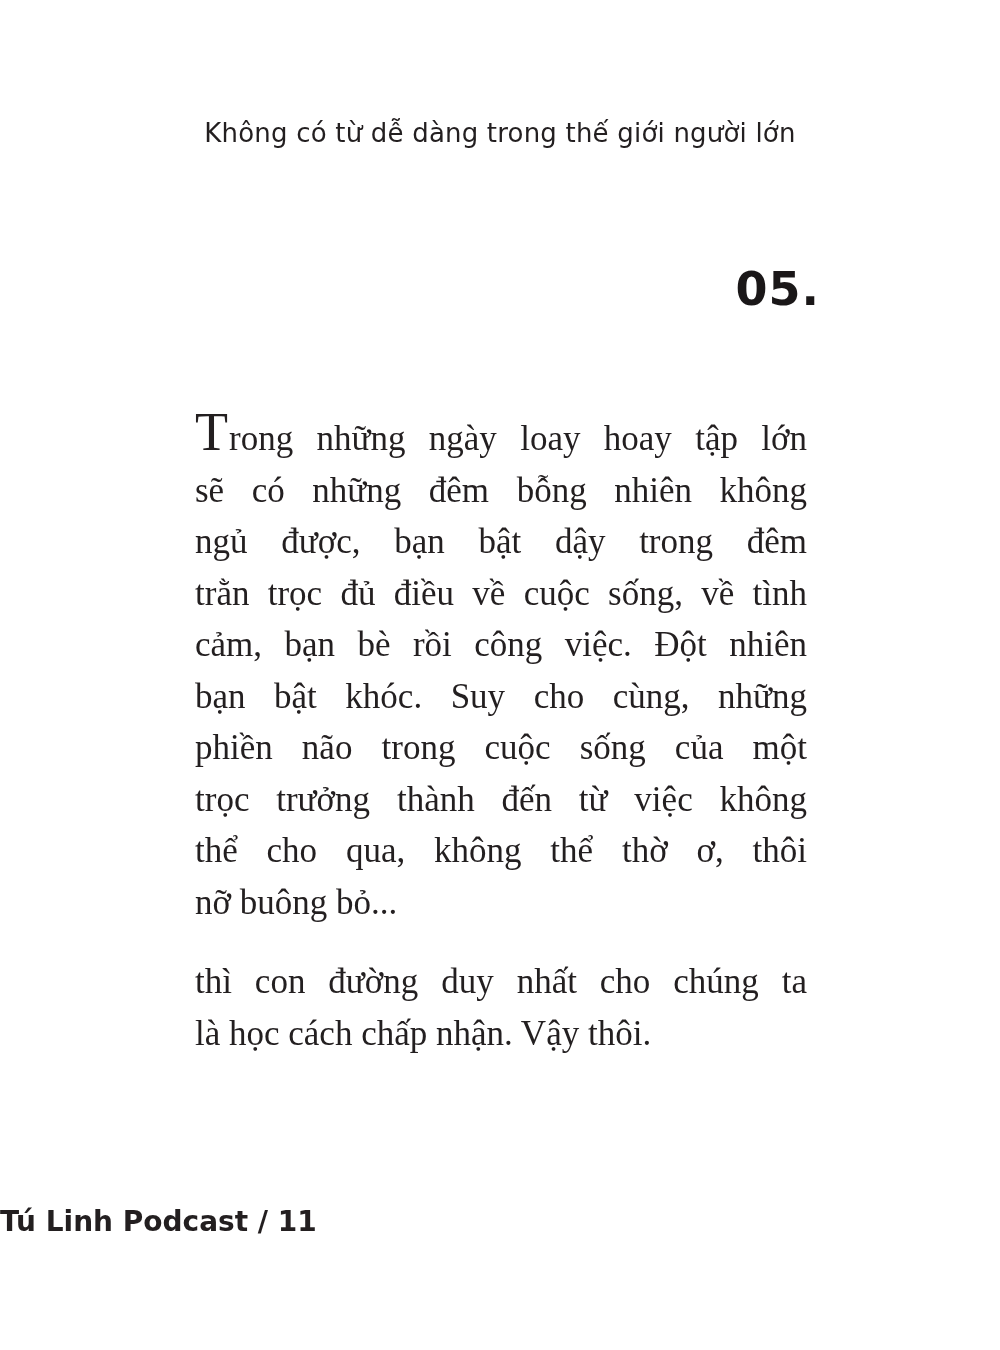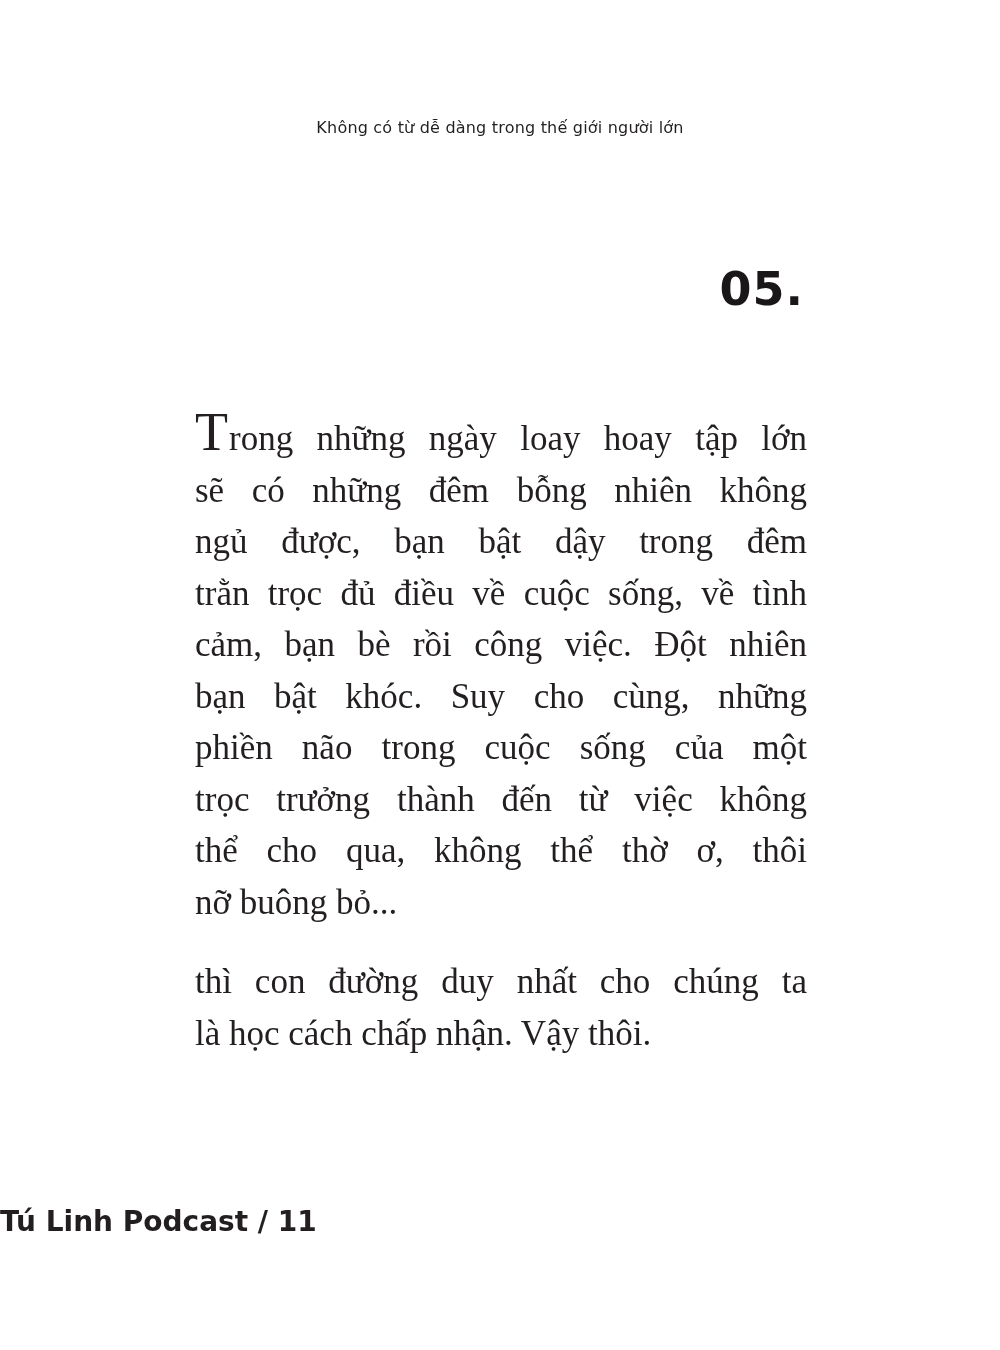--- a/index.html
+++ b/index.html
@@ -7,26 +7,26 @@
       width: 1000px; height: 1350px;
       background: #ffffff;
       color: #231f20;
       position: relative;
       overflow: hidden;
     }
     .running-head {
       position: absolute; left: 0; right: 0; top: 118px;
       text-align: center;
       font-family: "DejaVu Sans", sans-serif;
-      font-size: 16px;
+      font-size: 26px;
       letter-spacing: 0.2px;
       color: #231f20;
     }
     .chapter-number {
-      position: absolute; right: 196px; top: 262px;
+      position: absolute; right: 180px; top: 262px;
       font-family: "DejaVu Sans", sans-serif;
       font-size: 46px;
       font-weight: bold;
       color: #1a1718;
       letter-spacing: 1px;
     }
     .body-text {
       position: absolute; left: 195px; width: 612px;
       font-family: "Liberation Serif", "DejaVu Serif", serif;
       font-size: 35px;

